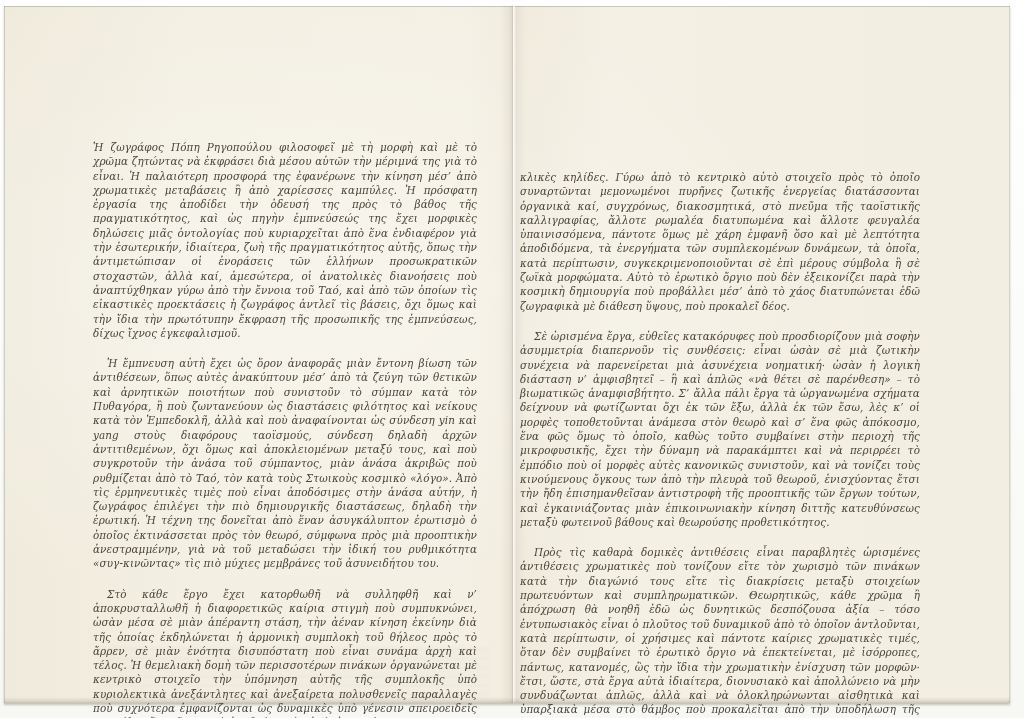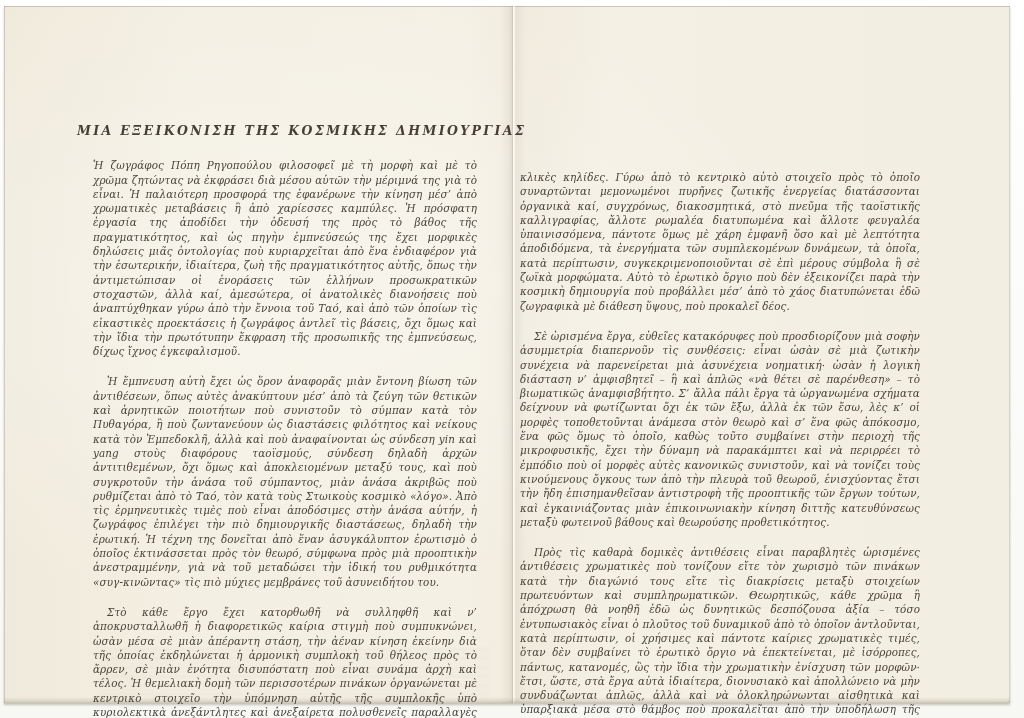--- a/index.html
+++ b/index.html
@@ -116,21 +116,20 @@
 
 <div class="scan-stage">
   <div class="paper">
     <div class="fold"></div>
     <div class="fold-crease"></div>
     <div class="ghost-bleed"></div>
     <div class="paper-bottom-edge"></div>
   </div>
 
   <div class="column left-col">
-    <h1 class="doc-title">ΜΙΑ ΕΞΕΙΚΟΝΙΣΗ ΤΗΣ ΚΟΣΜΙΚΗΣ ΔΗΜΙΟΥΡΓΙΑΣ</h1>
     <p>Ἡ ζωγράφος Πόπη Ρηγοπούλου φιλοσοφεῖ μὲ τὴ μορφὴ καὶ μὲ τὸ χρῶμα ζητώντας νὰ ἐκφράσει διὰ μέσου αὐτῶν τὴν μέριμνά της γιὰ τὸ εἶναι. Ἡ παλαιότερη προσφορά της ἐφανέρωνε τὴν κίνηση μέσ’ ἀπὸ χρωματικὲς μεταβάσεις ἢ ἀπὸ χαρίεσσες καμπύλες. Ἡ πρόσφατη ἐργασία της ἀποδίδει τὴν ὁδευσή της πρὸς τὸ βάθος τῆς πραγματικότητος, καὶ ὡς πηγὴν ἐμπνεύσεώς της ἔχει μορφικὲς δηλώσεις μιᾶς ὀντολογίας ποὺ κυριαρχεῖται ἀπὸ ἕνα ἐνδιαφέρον γιὰ τὴν ἐσωτερικήν, ἰδιαίτερα, ζωὴ τῆς πραγματικότητος αὐτῆς, ὅπως τὴν ἀντιμετώπισαν οἱ ἐνοράσεις τῶν ἑλλήνων προσωκρατικῶν στοχαστῶν, ἀλλὰ καί, ἀμεσώτερα, οἱ ἀνατολικὲς διανοήσεις ποὺ ἀναπτύχθηκαν γύρω ἀπὸ τὴν ἔννοια τοῦ Ταό, καὶ ἀπὸ τῶν ὁποίων τὶς εἰκαστικὲς προεκτάσεις ἡ ζωγράφος ἀντλεῖ τὶς βάσεις, ὄχι ὅμως καὶ τὴν ἴδια τὴν πρωτότυπην ἔκφραση τῆς προσωπικῆς της ἐμπνεύσεως, δίχως ἴχνος ἐγκεφαλισμοῦ.</p>
     <p class="indent">Ἡ ἔμπνευση αὐτὴ ἔχει ὡς ὅρον ἀναφορᾶς μιὰν ἔντονη βίωση τῶν ἀντιθέσεων, ὅπως αὐτὲς ἀνακύπτουν μέσ’ ἀπὸ τὰ ζεύγη τῶν θετικῶν καὶ ἀρνητικῶν ποιοτήτων ποὺ συνιστοῦν τὸ σύμπαν κατὰ τὸν Πυθαγόρα, ἢ ποὺ ζωντανεύουν ὡς διαστάσεις φιλότητος καὶ νείκους κατὰ τὸν Ἐμπεδοκλῆ, ἀλλὰ καὶ ποὺ ἀναφαίνονται ὡς σύνδεση yin καὶ yang στοὺς διαφόρους ταοϊσμούς, σύνδεση δηλαδὴ ἀρχῶν ἀντιτιθεμένων, ὄχι ὅμως καὶ ἀποκλειομένων μεταξύ τους, καὶ ποὺ συγκροτοῦν τὴν ἀνάσα τοῦ σύμπαντος, μιὰν ἀνάσα ἀκριβῶς ποὺ ρυθμίζεται ἀπὸ τὸ Ταό, τὸν κατὰ τοὺς Στωικοὺς κοσμικὸ «λόγο». Ἀπὸ τὶς ἑρμηνευτικὲς τιμὲς ποὺ εἶναι ἀποδόσιμες στὴν ἀνάσα αὐτήν, ἡ ζωγράφος ἐπιλέγει τὴν πιὸ δημιουργικῆς διαστάσεως, δηλαδὴ τὴν ἐρωτική. Ἡ τέχνη της δονεῖται ἀπὸ ἕναν ἀσυγκάλυπτον ἐρωτισμὸ ὁ ὁποῖος ἐκτινάσσεται πρὸς τὸν θεωρό, σύμφωνα πρὸς μιὰ προοπτικὴν ἀνεστραμμένην, γιὰ νὰ τοῦ μεταδώσει τὴν ἰδική του ρυθμικότητα «συγ-κινῶντας» τὶς πιὸ μύχιες μεμβράνες τοῦ ἀσυνειδήτου του.</p>
     <p class="indent">Στὸ κάθε ἔργο ἔχει κατορθωθῆ νὰ συλληφθῆ καὶ ν’ ἀποκρυσταλλωθῆ ἡ διαφορετικῶς καίρια στιγμὴ ποὺ συμπυκνώνει, ὡσὰν μέσα σὲ μιὰν ἀπέραντη στάση, τὴν ἀέναν κίνηση ἐκείνην διὰ τῆς ὁποίας ἐκδηλώνεται ἡ ἁρμονικὴ συμπλοκὴ τοῦ θήλεος πρὸς τὸ ἄρρεν, σὲ μιὰν ἑνότητα δισυπόστατη ποὺ εἶναι συνάμα ἀρχὴ καὶ τέλος. Ἡ θεμελιακὴ δομὴ τῶν περισσοτέρων πινάκων ὀργανώνεται μὲ κεντρικὸ στοιχεῖο τὴν ὑπόμνηση αὐτῆς τῆς συμπλοκῆς ὑπὸ κυριολεκτικὰ ἀνεξάντλητες καὶ ἀνεξαίρετα πολυσθενεῖς παραλλαγὲς ποὺ συχνότερα ἐμφανίζονται ὡς δυναμικὲς ὑπὸ γένεσιν σπειροειδεῖς καμπύλες ἤ, πρᾶγμα ποὺ ἀποβαίνει τὸ αὐτό, ὡς τεράστιες κυ-</p>
   </div>
 
   <div class="column right-col">
     <p>κλικὲς κηλίδες. Γύρω ἀπὸ τὸ κεντρικὸ αὐτὸ στοιχεῖο πρὸς τὸ ὁποῖο συναρτῶνται μεμονωμένοι πυρῆνες ζωτικῆς ἐνεργείας διατάσσονται ὀργανικὰ καί, συγχρόνως, διακοσμητικά, στὸ πνεῦμα τῆς ταοϊστικῆς καλλιγραφίας, ἄλλοτε ρωμαλέα διατυπωμένα καὶ ἄλλοτε φευγαλέα ὑπαινισσόμενα, πάντοτε ὅμως μὲ χάρη ἐμφανῆ ὅσο καὶ μὲ λεπτότητα ἀποδιδόμενα, τὰ ἐνεργήματα τῶν συμπλεκομένων δυνάμεων, τὰ ὁποῖα, κατὰ περίπτωσιν, συγκεκριμενοποιοῦνται σὲ ἐπὶ μέρους σύμβολα ἢ σὲ ζωϊκὰ μορφώματα. Αὐτὸ τὸ ἐρωτικὸ ὄργιο ποὺ δὲν ἐξεικονίζει παρὰ τὴν κοσμικὴ δημιουργία ποὺ προβάλλει μέσ’ ἀπὸ τὸ χάος διατυπώνεται ἐδῶ ζωγραφικὰ μὲ διάθεση ὕψους, ποὺ προκαλεῖ δέος.</p>
     <p class="indent">Σὲ ὡρισμένα ἔργα, εὐθεῖες κατακόρυφες ποὺ προσδιορίζουν μιὰ σοφὴν ἀσυμμετρία διαπερνοῦν τὶς συνθέσεις: εἶναι ὡσὰν σὲ μιὰ ζωτικὴν συνέχεια νὰ παρενείρεται μιὰ ἀσυνέχεια νοηματική· ὡσὰν ἡ λογικὴ διάσταση ν’ ἀμφισβητεῖ – ἢ καὶ ἁπλῶς «νὰ θέτει σὲ παρένθεση» – τὸ βιωματικῶς ἀναμφισβήτητο. Σ’ ἄλλα πάλι ἔργα τὰ ὠργανωμένα σχήματα δείχνουν νὰ φωτίζωνται ὄχι ἐκ τῶν ἔξω, ἀλλὰ ἐκ τῶν ἔσω, λὲς κ’ οἱ μορφὲς τοποθετοῦνται ἀνάμεσα στὸν θεωρὸ καὶ σ’ ἕνα φῶς ἀπόκοσμο, ἕνα φῶς ὅμως τὸ ὁποῖο, καθὼς τοῦτο συμβαίνει στὴν περιοχὴ τῆς μικροφυσικῆς, ἔχει τὴν δύναμη νὰ παρακάμπτει καὶ νὰ περιρρέει τὸ ἐμπόδιο ποὺ οἱ μορφὲς αὐτὲς κανονικῶς συνιστοῦν, καὶ νὰ τονίζει τοὺς κινούμενους ὄγκους των ἀπὸ τὴν πλευρὰ τοῦ θεωροῦ, ἐνισχύοντας ἔτσι τὴν ἤδη ἐπισημανθεῖσαν ἀντιστροφὴ τῆς προοπτικῆς τῶν ἔργων τούτων, καὶ ἐγκαινιάζοντας μιὰν ἐπικοινωνιακὴν κίνηση διττῆς κατευθύνσεως μεταξὺ φωτεινοῦ βάθους καὶ θεωρούσης προθετικότητος.</p>
     <p class="indent">Πρὸς τὶς καθαρὰ δομικὲς ἀντιθέσεις εἶναι παραβλητὲς ὡρισμένες ἀντιθέσεις χρωματικὲς ποὺ τονίζουν εἴτε τὸν χωρισμὸ τῶν πινάκων κατὰ τὴν διαγώνιό τους εἴτε τὶς διακρίσεις μεταξὺ στοιχείων πρωτευόντων καὶ συμπληρωματικῶν. Θεωρητικῶς, κάθε χρῶμα ἢ ἀπόχρωση θὰ νοηθῆ ἐδῶ ὡς δυνητικῶς δεσπόζουσα ἀξία – τόσο ἐντυπωσιακὸς εἶναι ὁ πλοῦτος τοῦ δυναμικοῦ ἀπὸ τὸ ὁποῖον ἀντλοῦνται, κατὰ περίπτωσιν, οἱ χρήσιμες καὶ πάντοτε καίριες χρωματικὲς τιμές, ὅταν δὲν συμβαίνει τὸ ἐρωτικὸ ὄργιο νὰ ἐπεκτείνεται, μὲ ἰσόρροπες, πάντως, κατανομές, ὣς τὴν ἴδια τὴν χρωματικὴν ἐνίσχυση τῶν μορφῶν· ἔτσι, ὥστε, στὰ ἔργα αὐτὰ ἰδιαίτερα, διονυσιακὸ καὶ ἀπολλώνειο νὰ μὴν συνδυάζωνται ἁπλῶς, ἀλλὰ καὶ νὰ ὁλοκληρώνωνται αἰσθητικὰ καὶ ὑπαρξιακὰ μέσα στὸ θάμβος ποὺ προκαλεῖται ἀπὸ τὴν ὑποδήλωση τῆς παρουσίας τοῦ παντός.</p>
 

